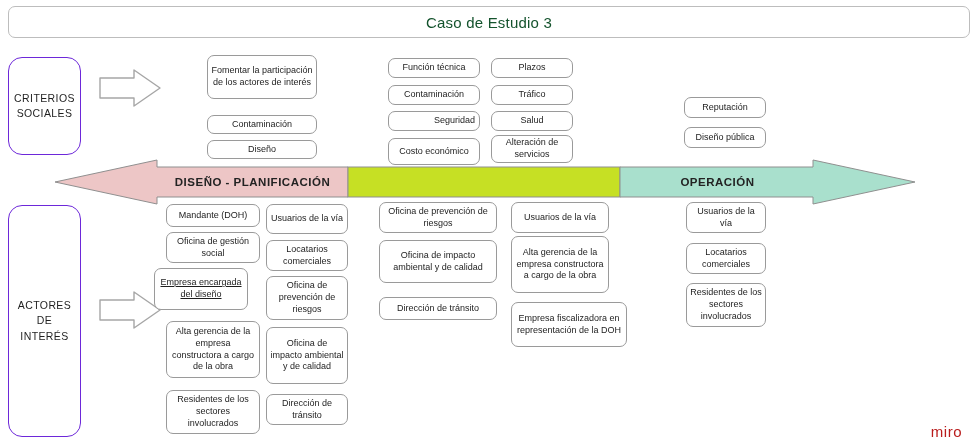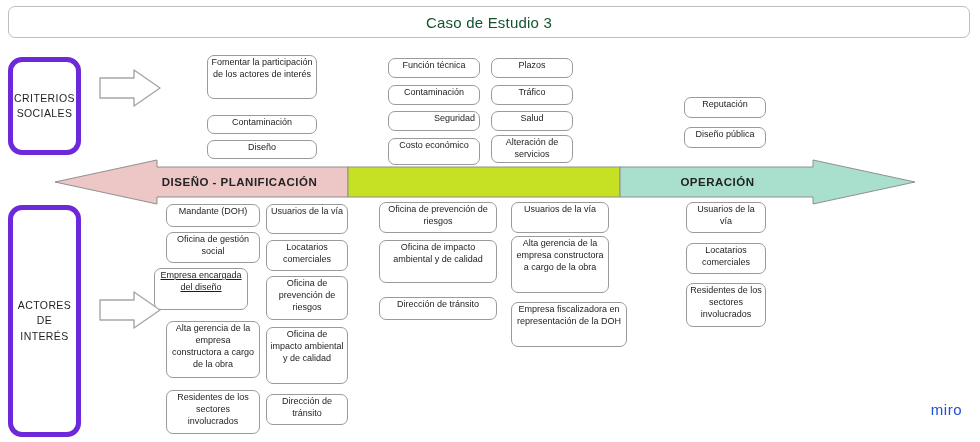--- a/index.html
+++ b/index.html
@@ -36,21 +36,21 @@
   }
   .title-bar span {
     font-size: 15px;
     color: #14532d;
     letter-spacing: .2px;
   }
 
   
   .cat-box {
     position: absolute;
-    border: 5px solid #6d28d9;
+    border: 1px solid #6d28d9;
     border-radius: 14px;
     background: #ffffff;
     box-sizing: border-box;
     display: flex;
     align-items: center;
     justify-content: center;
     text-align: center;
     font-size: 10.5px;
     line-height: 1.45;
     color: #1f1f1f;
@@ -69,20 +69,21 @@
   }
 
   
   .node {
     position: absolute;
     border: 1px solid #9a9a9a;
     border-radius: 7px;
     background: #ffffff;
     box-sizing: border-box;
     display: flex;
+    align-items: center;
     justify-content: center;
     text-align: center;
     font-size: 9px;
     line-height: 1.32;
     color: #1d1d1d;
     padding: 1px 3px;
   }
 
   
   #phase-band {
@@ -98,31 +99,31 @@
     height: 48px;
     display: flex;
     align-items: center;
     justify-content: center;
     font-size: 11.5px;
     font-weight: bold;
     color: #232323;
     letter-spacing: .5px;
     pointer-events: none;
   }
-  #phase-label-0 { left: 144px; width: 191px; }
+  #phase-label-0 { left: 157px; width: 191px; }
   #phase-label-1 { left: 348px; width: 272px; }
   #phase-label-2 { left: 620px; width: 195px; }
 
   
   #miro-watermark {
     position: absolute;
     right: 18px;
-    bottom: 24px;
+    bottom: 2px;
     font-size: 15px;
-    color: #1d4ed8;
+    color: #b91c1c;
     letter-spacing: .5px;
   }
 </style>
 </head>
 <body>
 
 <div id="canvas">
 
   <div class="title-bar">
     <span>Caso de Estudio 3</span>

